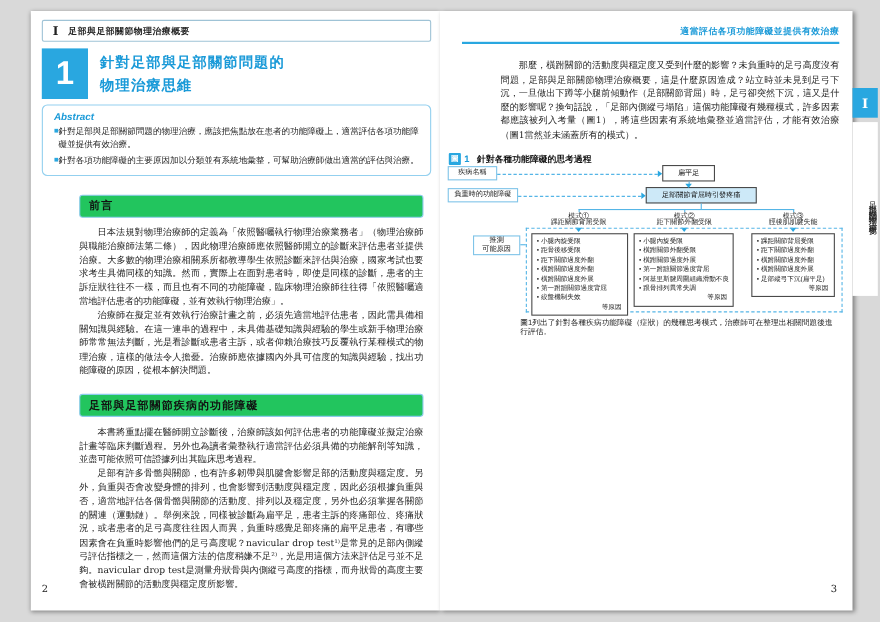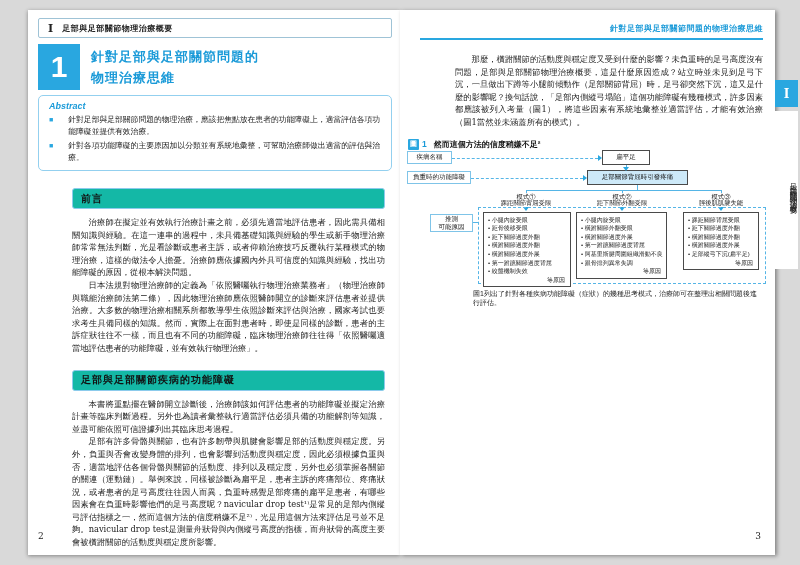--- a/index.html
+++ b/index.html
@@ -17,26 +17,26 @@
   .part-numeral { font-family:"DejaVu Serif", serif; font-weight:bold; font-size:11px; color:#222; }
   .part-title { font-size:8px; font-weight:bold; color:#222; letter-spacing:.5px; }
 
   .chapter-head { display:flex; align-items:flex-start; gap:11px; margin:6px 8px 0 10px; }
   .chapter-num { width:42px; height:46px; background:#29a7e0; color:#fff; font-size:30px; font-weight:bold;
                  display:flex; align-items:center; justify-content:center; }
   .chapter-title { color:#1a9ad8; font-weight:bold; font-size:13px; line-height:21px; padding-top:2px; letter-spacing:1px; }
 
   .abstract-box { margin:5px 8px 0 10px; border:1.5px solid #93d0ef; border-radius:5px; padding:5px 10px 7px 10px; }
   .abstract-label { color:#1a9ad8; font-weight:bold; font-size:9px; margin-bottom:3px;font-style:italic; }
-  .abstract-bullet { display:flex; gap:15px; font-size:7.8px; line-height:11.5px; color:#222; margin-top:3px; }
+  .abstract-bullet { display:flex; gap:0; font-size:7.8px; line-height:11.5px; color:#222; margin-top:3px; }
   .abstract-bullet .sq { color:#29a7e0; font-size:7px; line-height:11.5px; }
 
   .lp-body { margin:17px 15px 0 44px; }
   .section-head { border:1.5px solid #8ccbec; border-radius:3px; padding:2.5px 8px; font-weight:bold;
-                  font-size:10px; color:#111; letter-spacing:1px; margin-bottom:7px; background:#14b8a6; }
+                  font-size:10px; color:#111; letter-spacing:1px; margin-bottom:7px; background:#22c55e; }
   .bodytext { font-family:"DejaVu Serif","Liberation Serif",serif; font-size:8.3px; line-height:12.6px;
               color:#1c1c1c; text-align:justify; text-indent:2em; }
   .bodytext + .bodytext { margin-top:0; }
   .gap-sect { height:15px; }
 
   .pagenum { position:absolute; bottom:14px; font-family:"DejaVu Serif", serif; font-size:9px; color:#222; }
   .pagenum.pl { left:10px; } .pagenum.pr { right:14px; }
 
   
   .rp-header { margin:13px 12px 0 20px; text-align:right; color:#1a9ad8; font-weight:bold; font-size:8px;
@@ -104,43 +104,43 @@
         <span>針對足部與足部關節問題的物理治療，應該把焦點放在患者的功能障礙上，適當評估各項功能障礙並提供有效治療。</span>
       </div>
       <div class="abstract-bullet">
         <span class="sq">■</span>
         <span>針對各項功能障礙的主要原因加以分類並有系統地彙整，可幫助治療師做出適當的評估與治療。</span>
       </div>
     </div>
 
     <div class="lp-body">
       <div class="section-head">前言</div>
+      <p class="bodytext">日本法規對物理治療師的定義為「依照醫囑執行物理治療業務者」（物理治療師與職能治療師法第二條），因此物理治療師應依照醫師開立的診斷來評估患者並提供治療。大多數的物理治療相關系所都教導學生依照診斷來評估與治療，國家考試也要求考生具備同樣的知識。然而，實際上在面對患者時，即使是同樣的診斷，患者的主訴症狀往往不一樣，而且也有不同的功能障礙，臨床物理治療師往往得「依照醫囑適當地評估患者的功能障礙，並有效執行物理治療」。</p>
       <p class="bodytext">治療師在擬定並有效執行治療計畫之前，必須先適當地評估患者，因此需具備相關知識與經驗。在這一連串的過程中，未具備基礎知識與經驗的學生或新手物理治療師常常無法判斷，光是看診斷或患者主訴，或者仰賴治療技巧反覆執行某種模式的物理治療，這樣的做法令人擔憂。治療師應依據國內外具可信度的知識與經驗，找出功能障礙的原因，從根本解決問題。</p>
-      <p class="bodytext">日本法規對物理治療師的定義為「依照醫囑執行物理治療業務者」（物理治療師與職能治療師法第二條），因此物理治療師應依照醫師開立的診斷來評估患者並提供治療。大多數的物理治療相關系所都教導學生依照診斷來評估與治療，國家考試也要求考生具備同樣的知識。然而，實際上在面對患者時，即使是同樣的診斷，患者的主訴症狀往往不一樣，而且也有不同的功能障礙，臨床物理治療師往往得「依照醫囑適當地評估患者的功能障礙，並有效執行物理治療」。</p>
       <div class="gap-sect"></div>
       <div class="section-head">足部與足部關節疾病的功能障礙</div>
       <p class="bodytext">本書將重點擺在醫師開立診斷後，治療師該如何評估患者的功能障礙並擬定治療計畫等臨床判斷過程。另外也為讀者彙整執行適當評估必須具備的功能解剖等知識，並盡可能依照可信證據列出其臨床思考過程。</p>
       <p class="bodytext">足部有許多骨骼與關節，也有許多韌帶與肌腱會影響足部的活動度與穩定度。另外，負重與否會改變身體的排列，也會影響到活動度與穩定度，因此必須根據負重與否，適當地評估各個骨骼與關節的活動度、排列以及穩定度，另外也必須掌握各關節的關連（運動鏈）。舉例來說，同樣被診斷為扁平足，患者主訴的疼痛部位、疼痛狀況，或者患者的足弓高度往往因人而異，負重時感覺足部疼痛的扁平足患者，有哪些因素會在負重時影響他們的足弓高度呢？navicular drop test¹⁾是常見的足部內側縱弓評估指標之一，然而這個方法的信度稍嫌不足²⁾，光是用這個方法來評估足弓並不足夠。navicular drop test是測量舟狀骨與內側縱弓高度的指標，而舟狀骨的高度主要會被橫跗關節的活動度與穩定度所影響。</p>
     </div>
 
     <div class="pagenum pl">2</div>
   </div>
 
   <div class="page page-right">
 
-    <div class="rp-header">針對足部與足部關節問題的物理治療思維</div>
+    <div class="rp-header">適當評估各項功能障礙並提供有效治療</div>
 
     <div class="rp-body">
       <p class="bodytext">那麼，橫跗關節的活動度與穩定度又受到什麼的影響？未負重時的足弓高度沒有問題，足部與足部關節物理治療概要，這是什麼原因造成？站立時並未見到足弓下沉，一旦做出下蹲等小腿前傾動作（足部關節背屈）時，足弓卻突然下沉，這又是什麼的影響呢？換句話說，「足部內側縱弓塌陷」這個功能障礙有幾種模式，許多因素都應該被列入考量（圖1），將這些因素有系統地彙整並適當評估，才能有效治療（圖1當然並未涵蓋所有的模式）。</p>
     </div>
 
     <div class="fig-title">
       <span class="fig-badge">圖</span>
       <span class="fig-num">1</span>
-      <span class="fig-name">然而這個方法的信度稍嫌不足²</span>
+      <span class="fig-name">針對各種功能障礙的思考過程</span>
     </div>
 
     <div class="flow">
 
       <div class="fbox" style="left:2px; top:1px; width:45px; height:13px;">疾病名稱</div>
       <div class="dash-h" style="left:47px; top:8px; width:146px;"></div>
       <div class="arr-r" style="left:193px; top:5px;"></div>
       <div class="fnode" style="left:197px; top:0px; width:48px; height:15px;">扁平足</div>
 
       <div class="fbox" style="left:2px; top:21px; width:64px; height:13px;">負重時的功能障礙</div>

